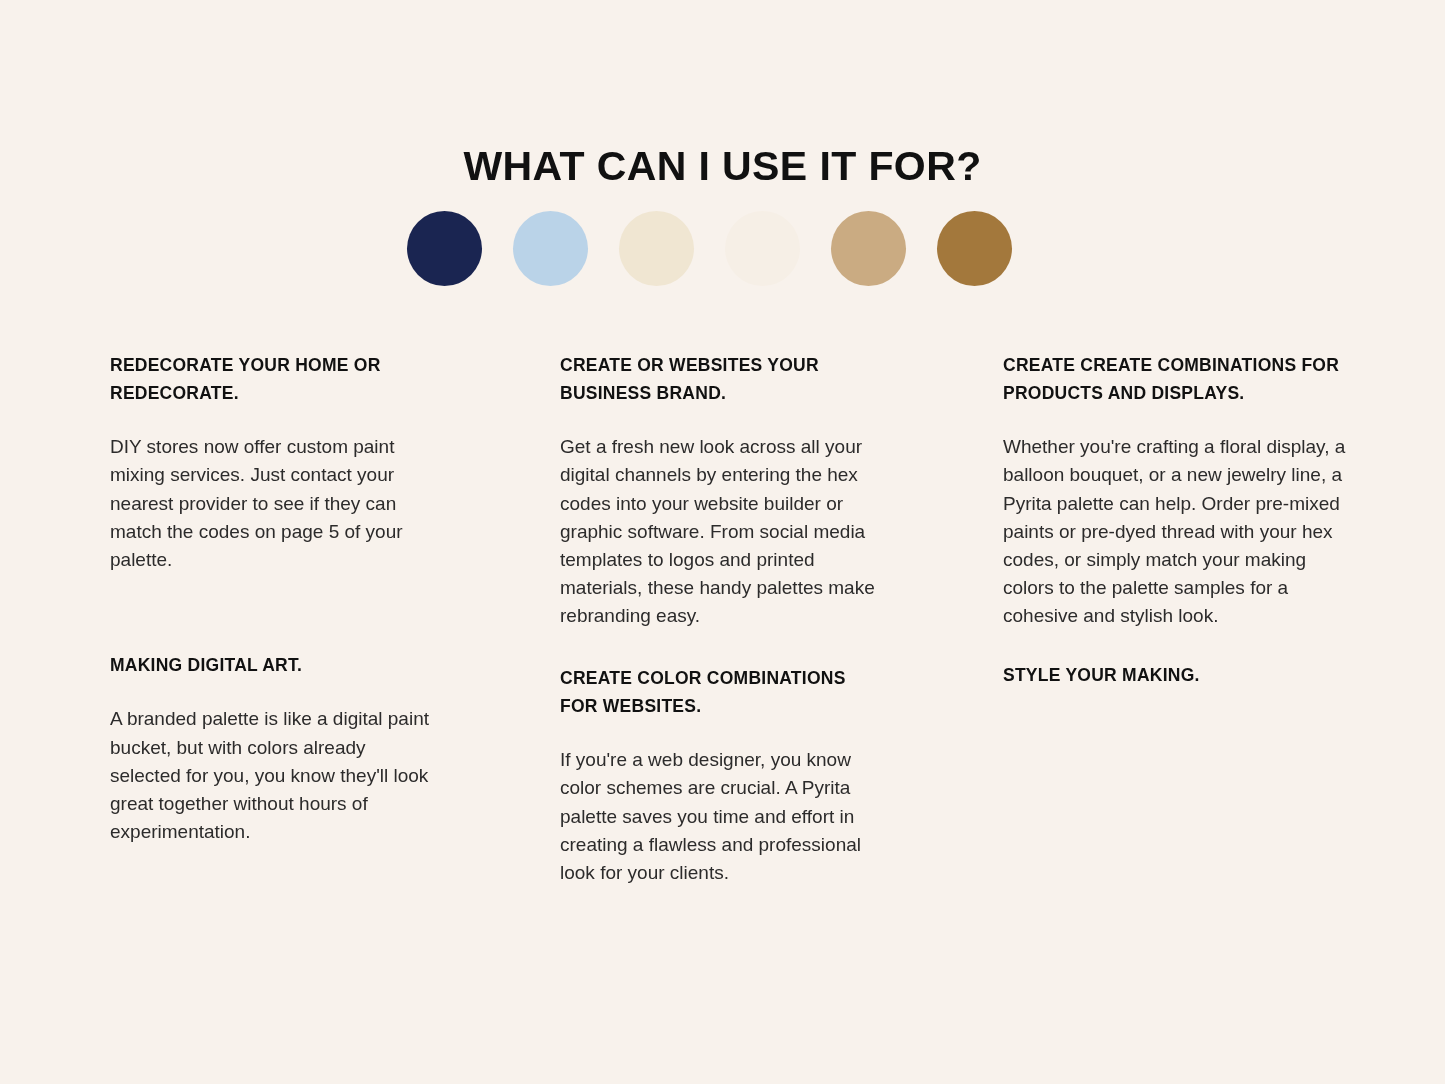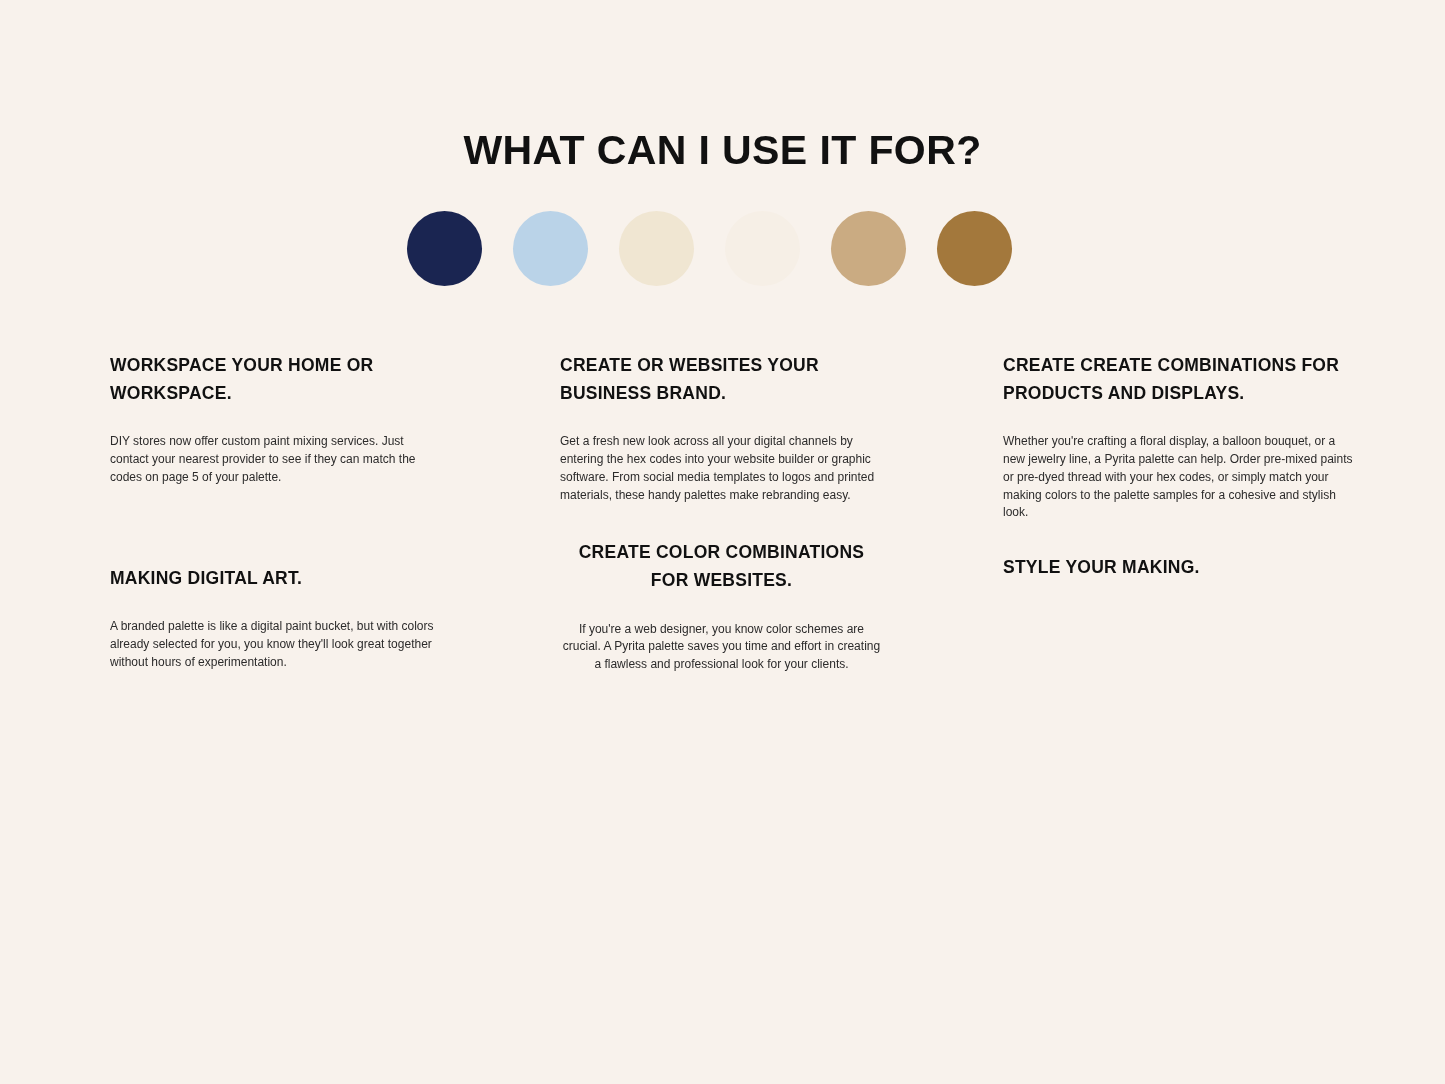--- a/index.html
+++ b/index.html
@@ -18,21 +18,21 @@
   .page {
     position: relative;
     width: 1445px;
     height: 1084px;
     box-sizing: border-box;
   }
 
   
   .title {
     position: absolute;
-    top: 100px;
+    top: 116px;
     left: 0;
     width: 1445px;
     text-align: center;
     font-size: 41px;
     font-weight: 700;
     letter-spacing: 0.4px;
     color: #111111;
     line-height: 1.15;
   }
 
@@ -72,30 +72,30 @@
 
   .block-heading {
     font-size: 17.5px;
     font-weight: 700;
     line-height: 1.58;
     letter-spacing: 0.25px;
     color: #111111;
     margin: 0 0 26px 0;
   }
   .block-body {
-    font-size: 12px;
+    font-size: 19px;
     font-weight: 400;
     line-height: 1.48;
     color: #2c2b2b;
     margin: 0;
   }
 
   
   .col-1 .block + .block { margin-top: 78px; }
-  .col-2 .block + .block { margin-top: 35px; text-align: center; }
+  .col-2 .block + .block { margin-top: 35px; }
   .col-3 .block + .block { margin-top: 32px; }
 </style>
 </head>
 <body style="background: rgb(248, 242, 236);">
 
 <div class="page">
 
   <h1 class="title">WHAT CAN I USE IT FOR?</h1>
 
   <div class="swatch-row">
@@ -104,21 +104,21 @@
     <div class="swatch" style="background: rgb(240, 230, 210);"></div>
     <div class="swatch" style="background: rgb(246, 239, 230);"></div>
     <div class="swatch" style="background: rgb(202, 171, 130);"></div>
     <div class="swatch" style="background: rgb(163, 120, 60);"></div>
   </div>
 
   <div class="columns">
 
     <div class="col col-1">
       <div class="block">
-        <div class="block-heading">WORKSPACE YOUR HOME OR WORKSPACE.</div>
+        <div class="block-heading">REDECORATE YOUR HOME OR REDECORATE.</div>
         <p class="block-body">DIY stores now offer custom paint mixing services. Just contact your nearest provider to see if they can match the codes on page 5 of your palette.</p>
       </div>
       <div class="block">
         <div class="block-heading">MAKING DIGITAL ART.</div>
         <p class="block-body">A branded palette is like a digital paint bucket, but with colors already selected for you, you know they'll look great together without hours of experimentation.</p>
       </div>
     </div>
 
     <div class="col col-2">
       <div class="block">

